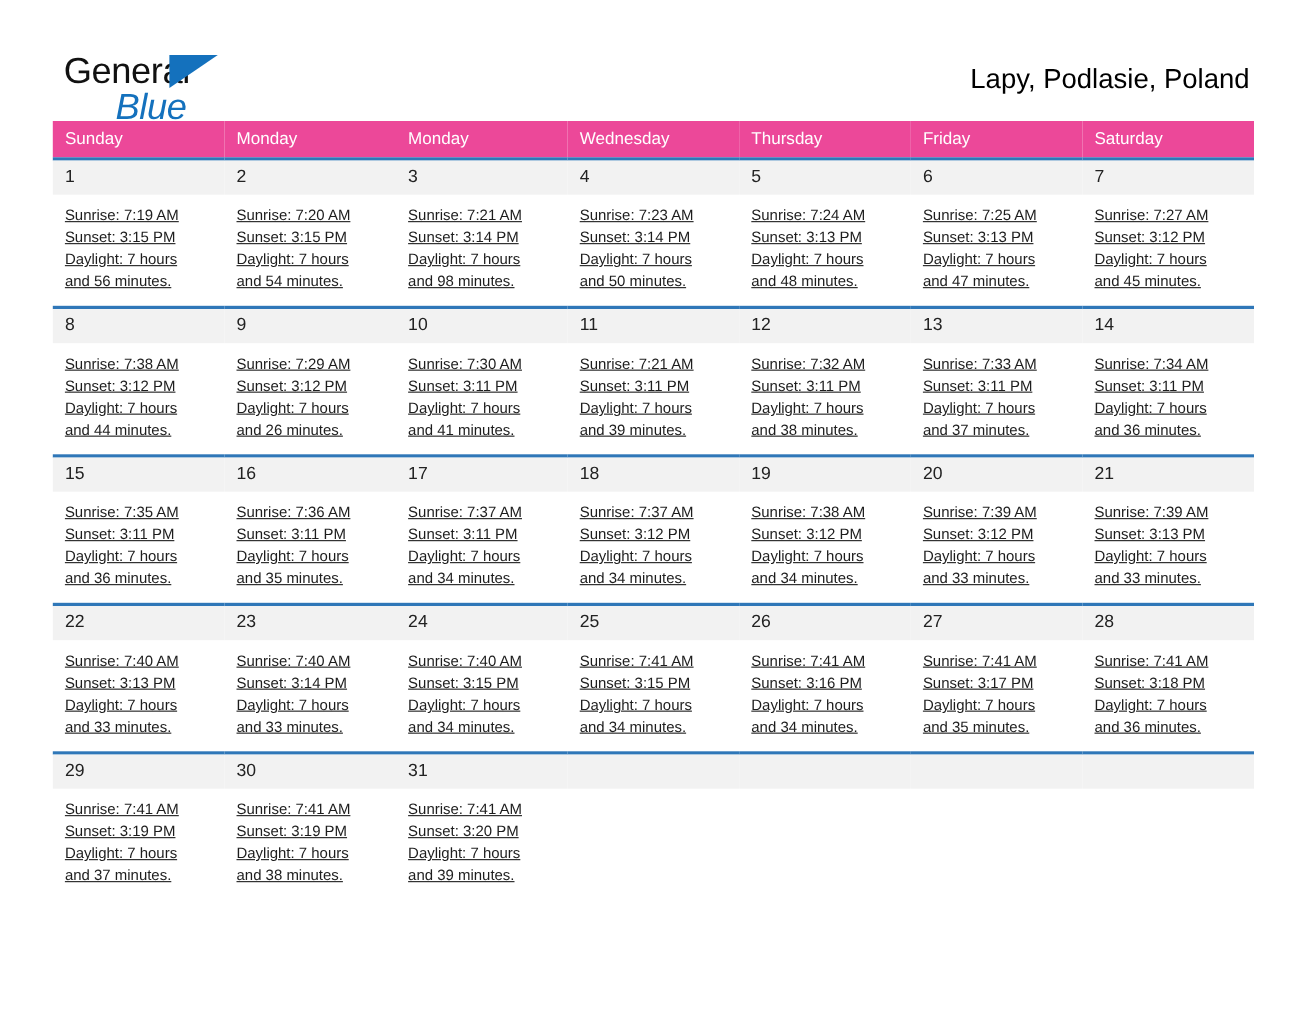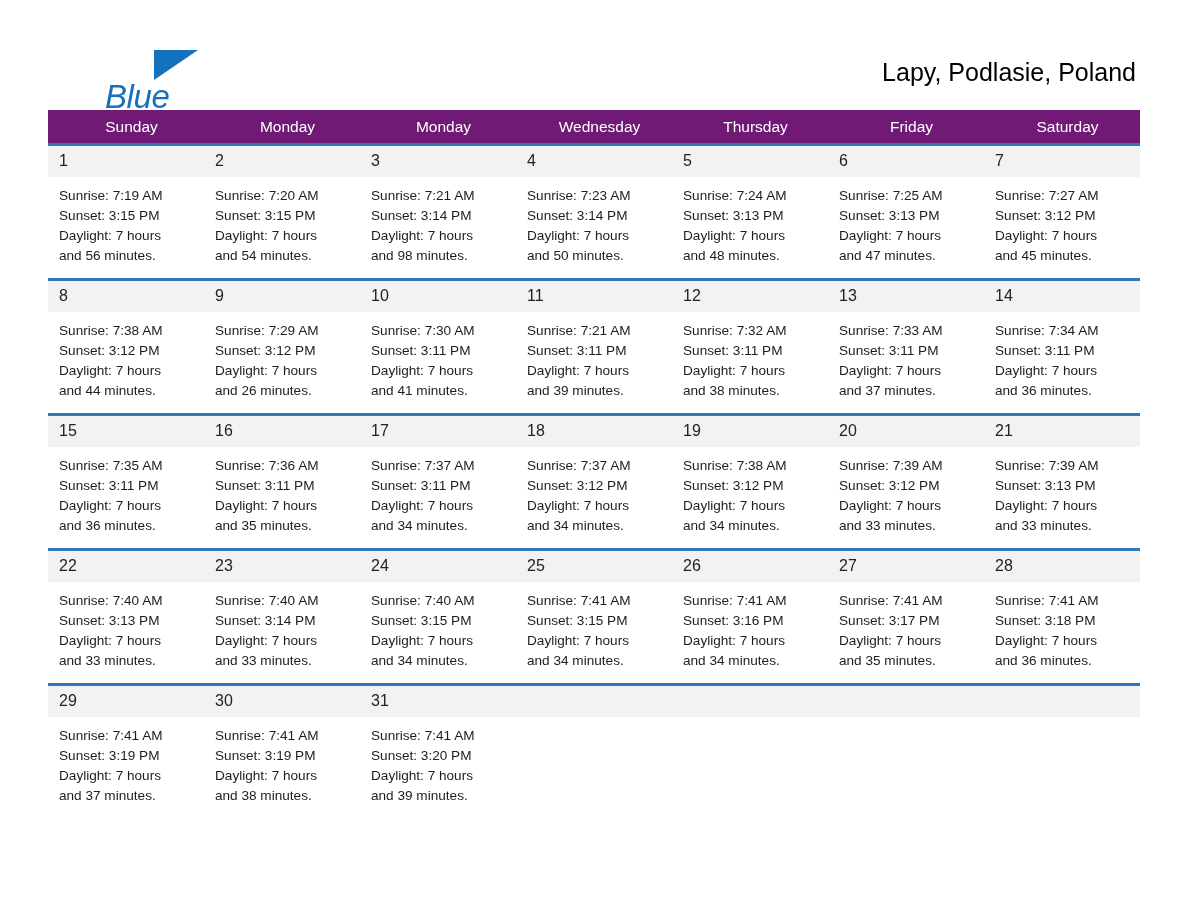--- a/index.html
+++ b/index.html
@@ -92,25 +92,25 @@
   }
 
   
   .calendar {
     width: 1092px;
     margin-top: 8px;
     border-collapse: collapse;
     table-layout: fixed;
   }
   .calendar th {
-    background: #701a75;
+    background: #ec4899;
     color: #ffffff;
     font-weight: normal;
     font-size: 15.5px;
-    text-align: center;
+    text-align: left;
     padding: 8px 0 8px 11px;
     height: 17px;
     line-height: 17px;
   }
   .calendar td {
     vertical-align: top;
     padding: 0;
     width: 156px;
   }
 
@@ -125,40 +125,42 @@
     height: 18px;
     color: #222222;
   }
   .dayinfo {
     padding: 9px 10px 12px 11px;
     font-size: 13.6px;
     line-height: 20px;
     color: #1d1d1d;
     min-height: 84px;
     box-sizing: border-box;
+    text-decoration: underline;
   }
   .dayinfo div {
     white-space: nowrap;
   }
   .empty .daynum {
     background: #f2f2f2;
     color: transparent;
   }
   .empty .dayinfo {
     min-height: 84px;
   }
 </style>
 </head>
 <body>
 
 <div class="page">
 
   <div class="top">
 
     <div class="brand">
+      <span class="brand-general">General</span>
       <span class="brand-tri"></span>
       <span class="brand-blue">Blue</span>
     </div>
 
     <div class="titles">
       <h2 class="location">Lapy, Podlasie, Poland</h2>
     </div>
 
   </div>
 

